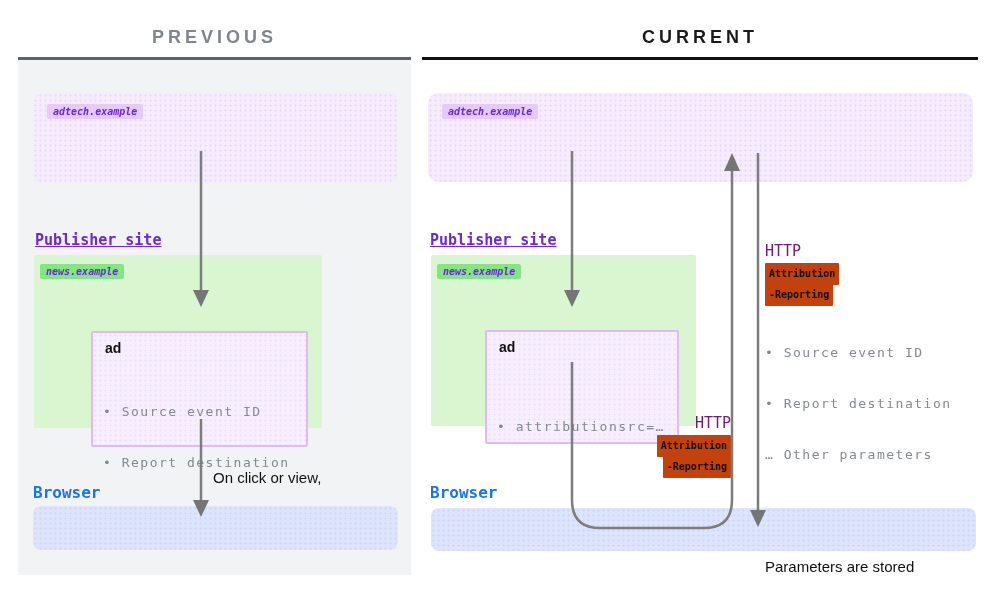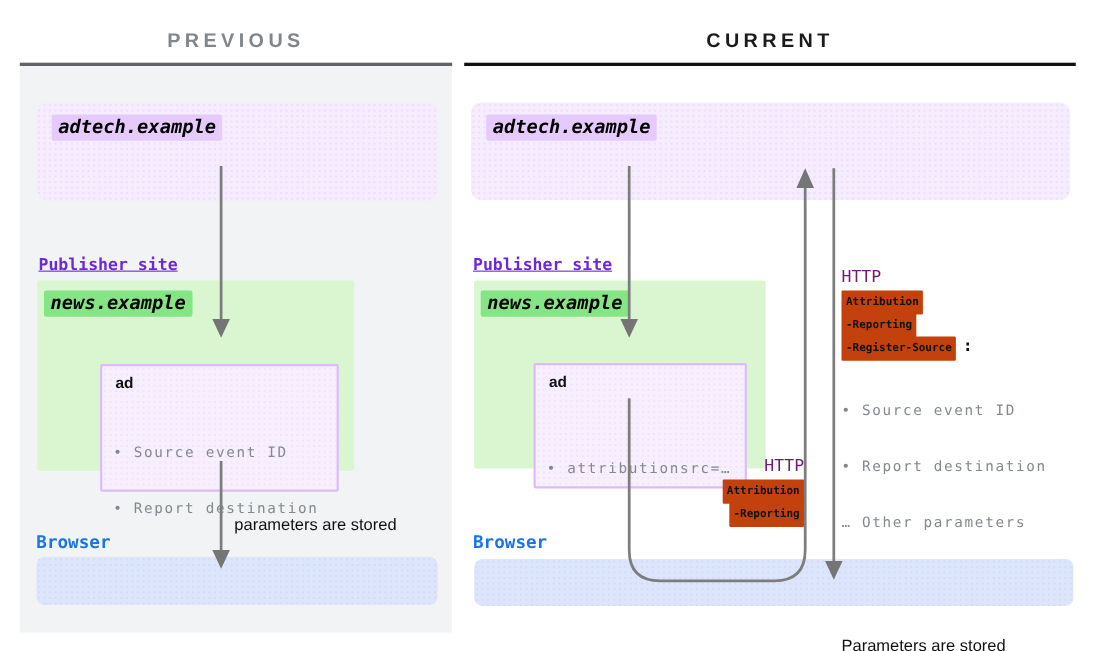--- a/index.html
+++ b/index.html
@@ -16,21 +16,21 @@
   .panel{position:absolute;top:57px;}
   #prev-panel{left:18px;width:393px;height:518px;background:#f1f3f4;border-top:3px solid #5f6368;box-sizing:border-box;}
   #curr-panel{left:422px;width:556px;height:518px;background:#ffffff;border-top:3px solid #111111;box-sizing:border-box;}
 
   .adtech-box{
     position:absolute;background-color:#f5ecfe;border-radius:10px;
     background-image:radial-gradient(rgba(187,107,247,0.13) 1px, transparent 1.3px);
     background-size:5px 5px;
   }
   .domain-label{
-    display:inline-block;padding:2px 6px;font-size:17px;font-style:italic;font-weight:600;color:#000000;
+    display:inline-block;padding:2px 6px;font-size:10px;font-style:italic;font-weight:600;color:#6d28d9;
     border-radius:2px;white-space:pre;
   }
   .adtech-label{background:#e5cafb;position:absolute;left:14px;top:11px;}
   .publisher-label{position:absolute;font-size:15px;font-weight:600;color:#6d28d9;white-space:pre;text-decoration:underline;}
   .green-box{position:absolute;background:#d9f6d1;border-radius:2px;}
   .news-label{background:#85e483;position:absolute;left:6px;top:9px;}
   .ad-box{
     position:absolute;background-color:#f7effe;border:2px solid #debbf8;box-sizing:border-box;border-radius:2px;
     background-image:radial-gradient(rgba(187,107,247,0.10) 1px, transparent 1.3px);background-size:5px 5px;margin-top:32px;
   }
@@ -74,20 +74,21 @@
         <div class="ad-title">ad</div>
         <div class="ad-params">
           <div>• Source event ID</div>
           <div>• Report destination</div>
           <div>… Other parameters</div>
         </div>
       </div>
     </div>
 
     <div class="note" style="left:195px;top:375px;">
+      <div>On click or view,</div>
       <div>parameters are stored</div>
     </div>
 
     <div class="browser-label" style="left:15px;top:423px;">Browser</div>
     <div class="browser-box" style="left:15px;top:446px;width:365px;height:44px;"></div>
 
     <svg class="arrows" width="393" height="518" viewBox="0 0 393 518">
       <line x1="183" y1="91" x2="183" y2="231" stroke="#7d7d7d" stroke-width="2.5"></line>
       <polygon points="175,230 191,230 183,247" fill="#757575"></polygon>
       <line x1="183" y1="359" x2="183" y2="441" stroke="#7d7d7d" stroke-width="2.5"></line>
@@ -116,21 +117,20 @@
     <div class="req-block" style="right:247px;top:353px;width:200px;">
       <div><span class="http-proto">HTTP</span></div>
       <div><span class="hl">Attribution</span></div>
       <div><span class="hl">-Reporting</span></div>
     </div>
 
     <div class="resp-block" style="left:343px;top:181px;">
       <div class="hline"><span class="http-proto">HTTP</span></div>
       <div class="hline"><span class="hl">Attribution</span></div>
       <div class="hline"><span class="hl">-Reporting</span></div>
-      <div class="hline"><span class="hl">-Register-Source</span><span class="colon">:</span></div>
       <div class="resp-params">
         <div>• Source event ID</div>
         <div>• Report destination</div>
         <div>… Other parameters</div>
       </div>
       <div class="note" style="position:static;margin-top:17px;line-height:21px;">
         <div>Parameters are stored</div>
         
       </div>
     </div>

